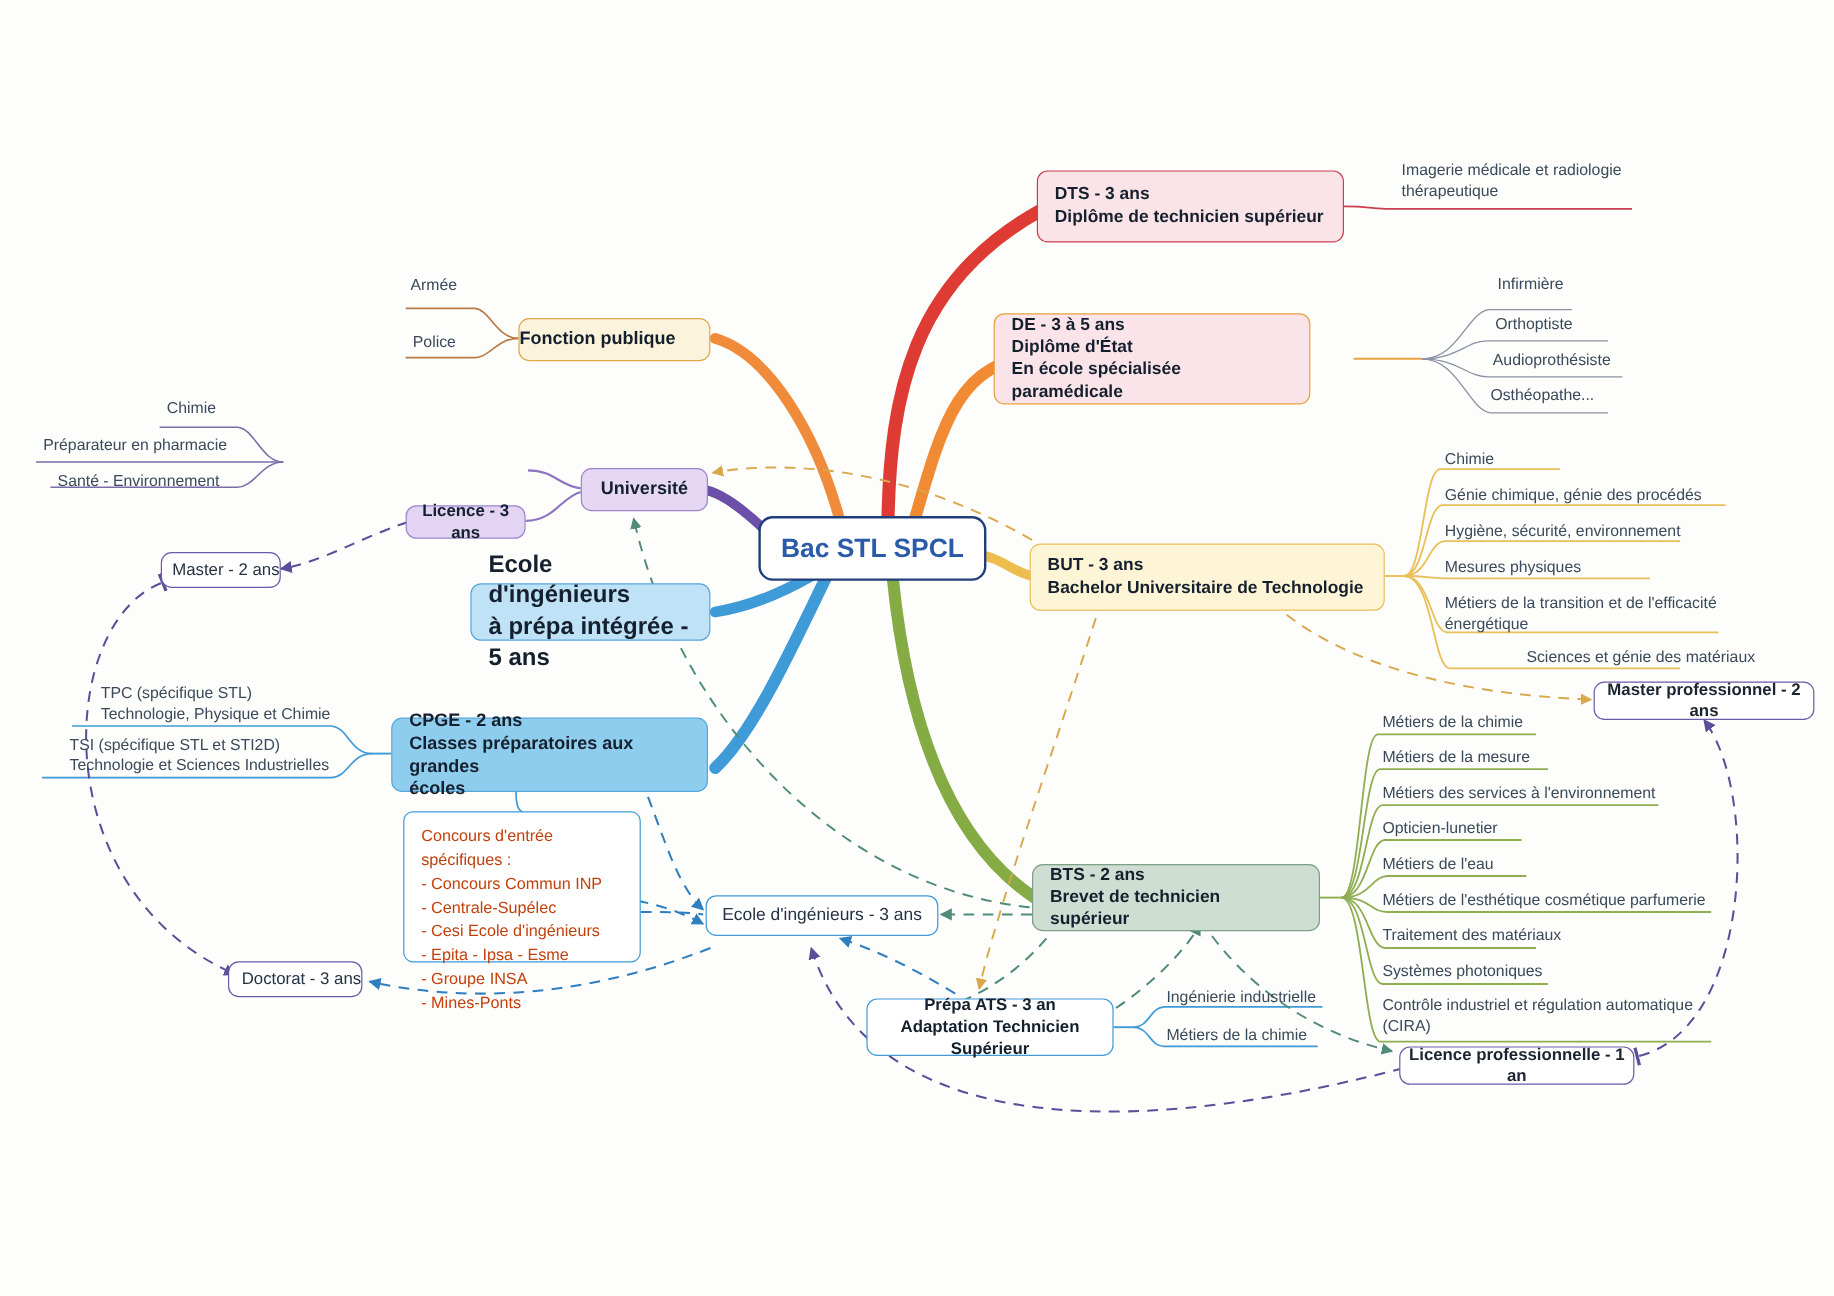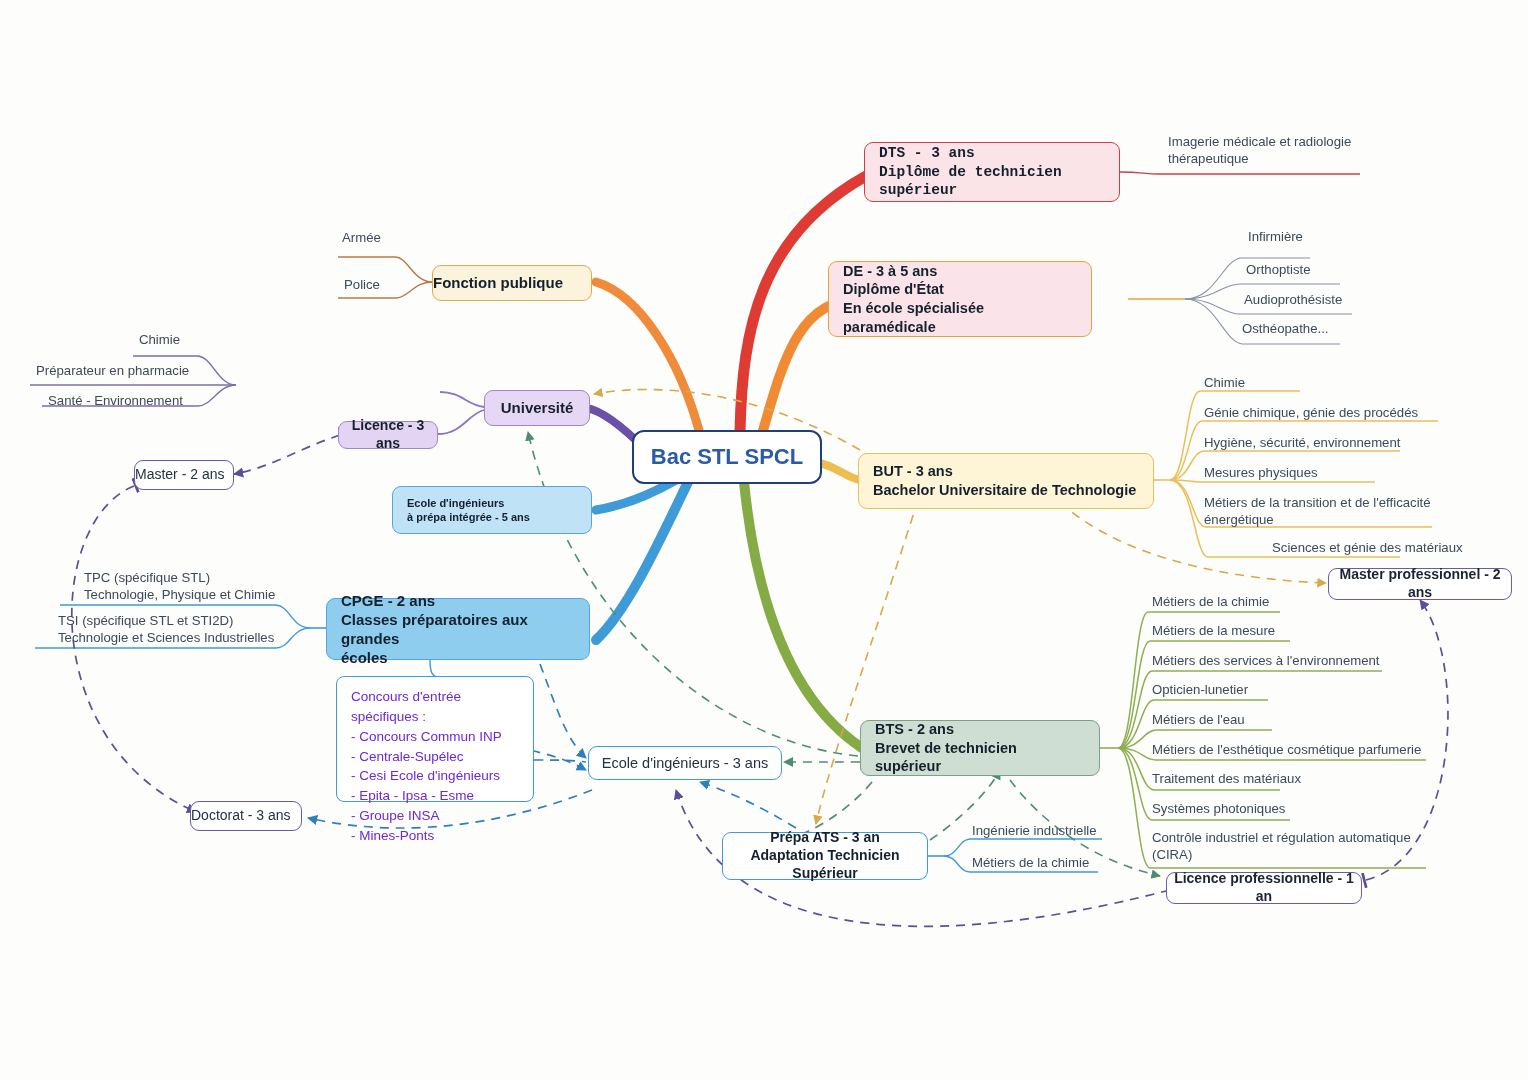--- a/index.html
+++ b/index.html
@@ -21,28 +21,28 @@
             border-radius:12px;}
   
   .n-dts{border:1.6px solid #c9404f;background:#fbe4e8;color:#15202e;font-weight:bold;font-size:14.5px;padding:0 14px;}
   .n-de{border:1.6px solid #e7a23c;background:#fbe4e9;color:#15202e;font-weight:bold;font-size:14.5px;padding:0 14px;}
   .n-but{border:1.6px solid #e9bf5a;background:#fdf5d6;color:#15202e;font-weight:bold;font-size:14.5px;padding:0 14px;}
   .n-bts{border:1.6px solid #7da088;background:#cfded2;color:#15202e;font-weight:bold;font-size:14.5px;padding:0 14px;}
   .n-fp{border:1.6px solid #e0a94a;background:#fbf3db;color:#15202e;font-weight:bold;font-size:15px;justify-content:center;text-align:left;}
   .n-deust{border:1.6px solid #9e86cd;background:#e2d4f2;color:#15202e;font-weight:bold;font-size:14px;padding:0 10px;}
   .n-univ{border:1.6px solid #9e86cd;background:#e6d8f4;color:#15202e;font-weight:bold;font-size:15px;justify-content:center;text-align:center;}
   .n-lic{border:1.6px solid #9e86cd;background:#e2d4f2;color:#15202e;font-weight:bold;font-size:14px;justify-content:center;text-align:center;}
-  .n-eipi{border:1.6px solid #56a7dd;background:#bfe2f7;color:#15202e;font-weight:bold;font-size:11px;padding:0 14px;}
+  .n-eipi{border:1.6px solid #56a7dd;background:#bfe2f7;color:#15202e;font-weight:bold;font-size:20px;padding:0 14px;}
   .n-cpge{border:1.6px solid #56a7dd;background:#8fcdee;color:#15202e;font-weight:bold;font-size:15px;padding:0 14px;}
   .n-ats{border:1.8px solid #3f9ad8;background:#ffffff;color:#15202e;font-weight:bold;font-size:14px;justify-content:center;text-align:center;}
   
   .n-out-blue{border:1.8px solid #3f9ad8;background:#ffffff;color:#243241;font-size:14.5px;justify-content:center;text-align:center;}
-  .n-out-pur{border:1.8px solid #6b5aa8;background:#ffffff;color:#243241;font-size:14px;justify-content:center;text-align:left;}
+  .n-out-pur{border:1.8px solid #6b5aa8;background:#ffffff;color:#243241;font-size:14px;justify-content:center;text-align:right;}
   .n-out-pur-b{border:1.8px solid #6b5aa8;background:#ffffff;color:#1b2430;font-size:14px;font-weight:bold;justify-content:center;text-align:center;}
-  .n-concours{border:1.6px solid #3f9ad8;background:#ffffff;color:#6d28d9;font-size:13.5px;
+  .n-concours{border:1.6px solid #3f9ad8;background:#ffffff;color:#c2410c;font-size:13.5px;
               align-items:flex-start;padding:10px 8px 8px 14px;border-radius:8px;}
   .n-concours .txt{line-height:1.47;}
 
   
   .leaf{position:absolute;color:#3b4a5a;font-size:13.2px;line-height:1.25;white-space:pre-line;}
 </style>
 </head>
 <body>
 
 <div id="stage">
@@ -166,21 +166,21 @@
 
     <path d="M 918 500 C 880 620 830 760 816 824" stroke="#d8a84a" stroke-width="1.6" fill="none" stroke-dasharray="9 7" marker-end="url(#ah-yel)"></path>
 
     <path d="M 1366 880 C 1460 856 1466 660 1420 600" stroke="#5b4f98" stroke-width="1.7" fill="none" stroke-dasharray="9 7" marker-end="url(#ah-pur)" marker-start="url(#bar-pur)"></path>
   </svg>
 
   <div class="node n-center" style="left:632px;top:430px;width:190px;height:54px;">
     <span class="txt">Bac STL SPCL</span>
   </div>
 
-  <div class="node n-dts" style="left:864px;top:142px;width:256px;height:60px;font-family:Liberation Mono, monospace;">
+  <div class="node n-dts" style="left:864px;top:142px;width:256px;height:60px;">
     <span class="txt"><span>DTS - 3 ans</span><br>
     <span>Diplôme de technicien supérieur</span></span>
   </div>
 
   <div class="node n-de" style="left:828px;top:261px;width:264px;height:76px;">
     <span class="txt"><span>DE - 3 à 5 ans</span><br>
     <span>Diplôme d'État</span><br>
     <span>En école spécialisée paramédicale</span></span>
   </div>
 

